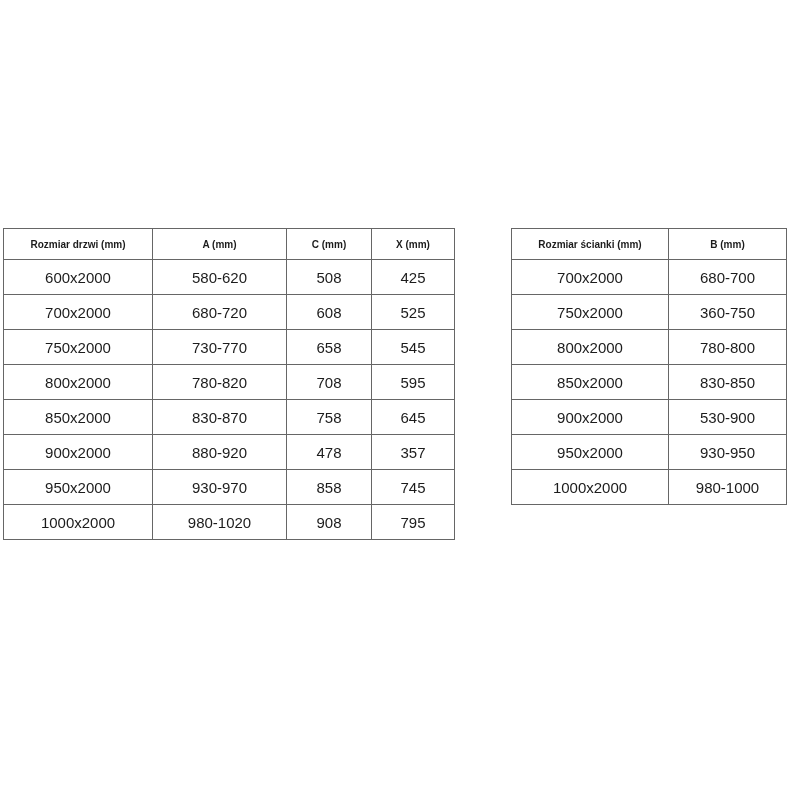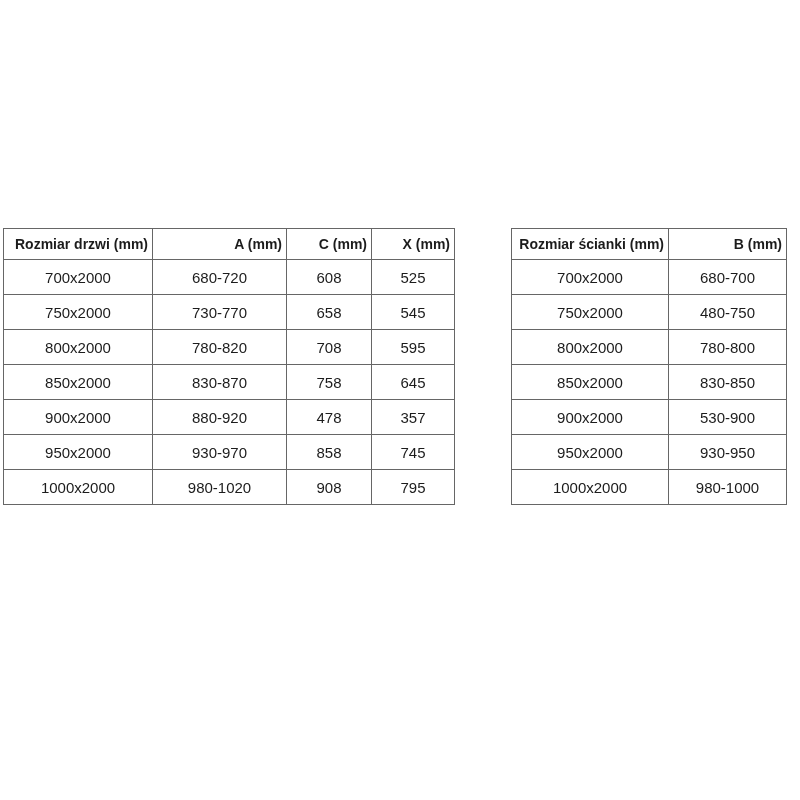--- a/index.html
+++ b/index.html
@@ -26,24 +26,23 @@
   table.spec-table th,
   table.spec-table td {
     border: 1px solid #666666;
     text-align: center;
     vertical-align: middle;
     padding: 0 4px;
     overflow: hidden;
     white-space: nowrap;
   }
   table.spec-table th {
-    font-size: 14px;
+    font-size: 10px;
     font-weight: bold;
     height: 30px;
-    text-align: right;
   }
   table.spec-table td {
     font-size: 15px;
     font-weight: normal;
     height: 34px;
   }
   table.table-doors {
     left: 3px;
     top: 228px;
     width: 451px;
@@ -75,20 +74,26 @@
     </colgroup>
   <thead>
         <tr>
           <th>Rozmiar drzwi (mm)</th>
           <th>A (mm)</th>
           <th>C (mm)</th>
           <th>X (mm)</th>
         </tr>
       </thead>
       <tbody>
+        <tr>
+          <td>600x2000</td>
+          <td>580-620</td>
+          <td>508</td>
+          <td>425</td>
+        </tr>
         <tr>
           <td>700x2000</td>
           <td>680-720</td>
           <td>608</td>
           <td>525</td>
         </tr>
         <tr>
           <td>750x2000</td>
           <td>730-770</td>
           <td>658</td>
@@ -138,21 +143,21 @@
           <th>B (mm)</th>
         </tr>
       </thead>
       <tbody>
         <tr>
           <td>700x2000</td>
           <td>680-700</td>
         </tr>
         <tr>
           <td>750x2000</td>
-          <td>480-750</td>
+          <td>360-750</td>
         </tr>
         <tr>
           <td>800x2000</td>
           <td>780-800</td>
         </tr>
         <tr>
           <td>850x2000</td>
           <td>830-850</td>
         </tr>
         <tr>

